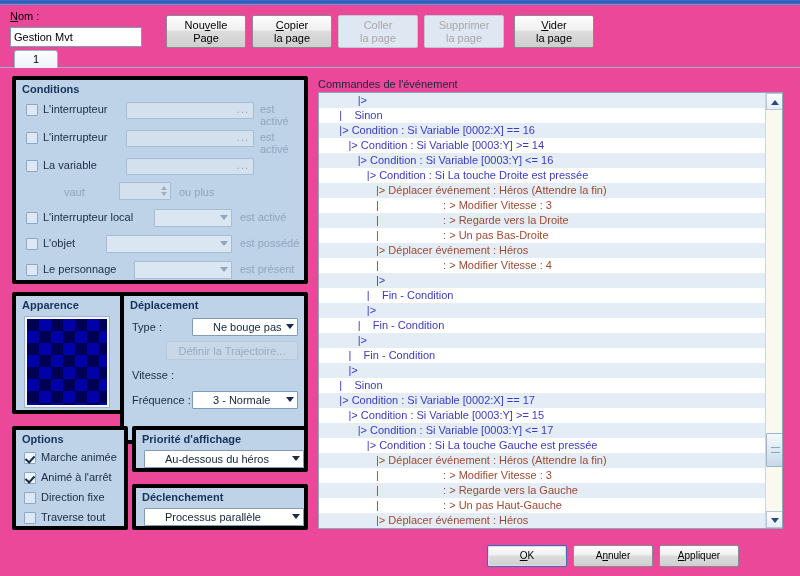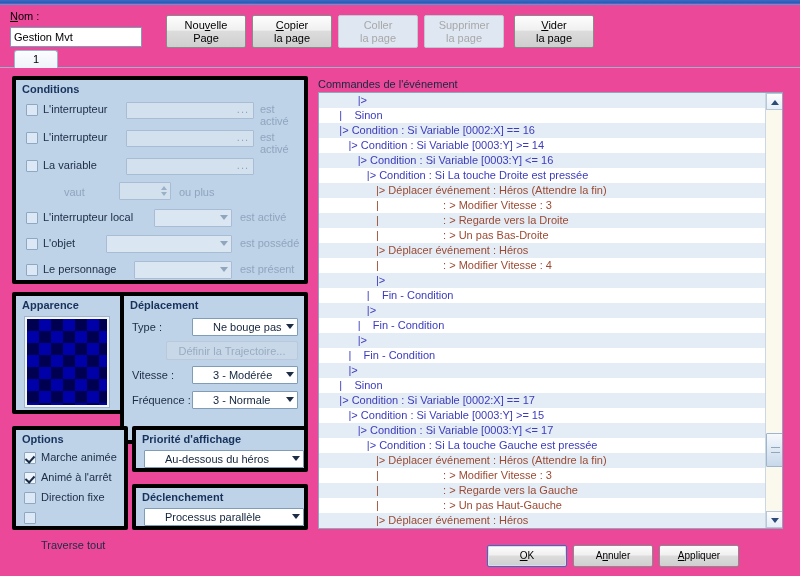--- a/index.html
+++ b/index.html
@@ -256,42 +256,38 @@
 
     <div class="lbl" style="left:8px; top:25px;">Type :</div>
     <div class="combo on" style="left:68px; top:22px; width:106px;">
       <span class="cvl">Ne bouge pas</span>
       <span class="arw"></span>
     </div>
 
     <div class="pbtn" style="left:42px; top:45px; width:132px;">Définir la Trajectoire...</div>
 
     <div class="lbl" style="left:8px; top:73px;">Vitesse :</div>
-    <div class="combo on" style="left:68px; top:70px; width:106px;">
-      <span class="cvl">3 - Modérée</span>
-      <span class="arw"></span>
-    </div>
 
     <div class="lbl" style="left:8px; top:98px;">Fréquence :</div>
     <div class="combo on" style="left:68px; top:95px; width:106px;">
       <span class="cvl">3 - Normale</span>
       <span class="arw"></span>
     </div>
   </div>
 
   <div class="group" style="left:12px; top:426px; width:116px; height:104px;">
     <div class="gtitle">Options</div>
     <div class="cb checked white" style="left:8px; top:22px;"></div>
     <div class="lbl" style="left:25px; top:21px;">Marche animée</div>
     <div class="cb checked white" style="left:8px; top:42px;"></div>
     <div class="lbl" style="left:25px; top:41px;">Animé à l'arrêt</div>
     <div class="cb" style="left:8px; top:62px;"></div>
     <div class="lbl" style="left:25px; top:61px;">Direction fixe</div>
     <div class="cb" style="left:8px; top:82px;"></div>
-    <div class="lbl" style="left:25px; top:81px;margin-top:28px;">Traverse tout</div>
+    <div class="lbl" style="left:25px; top:81px;">Traverse tout</div>
   </div>
 
   <div class="group" style="left:132px; top:426px; width:176px; height:46px;">
     <div class="gtitle">Priorité d'affichage</div>
     <div class="combo on" style="left:8px; top:20px; width:160px;">
       <span class="cvl">Au-dessous du héros</span>
       <span class="arw"></span>
     </div>
   </div>
 

